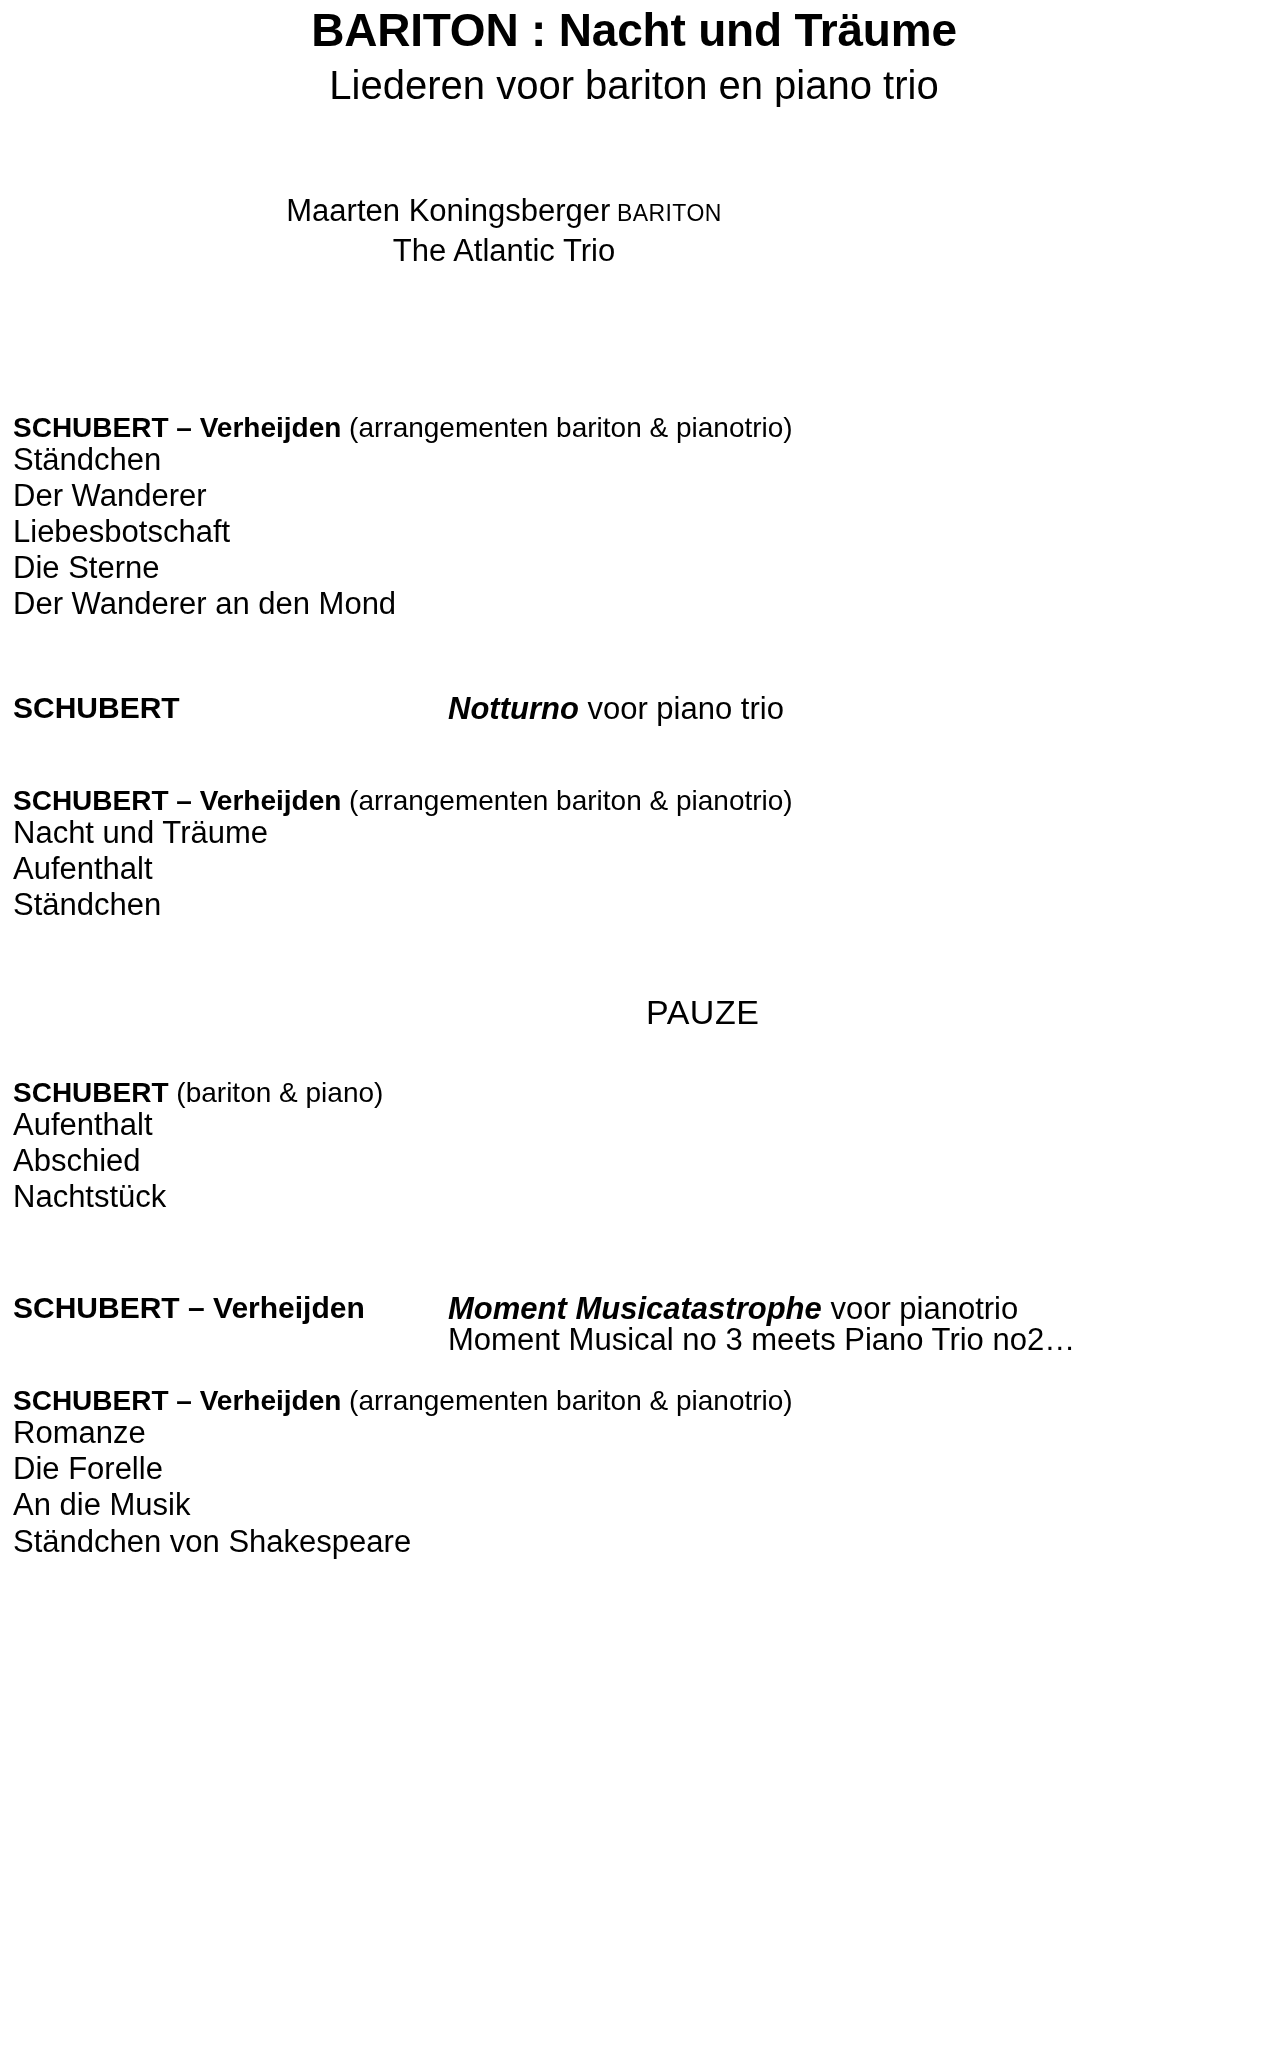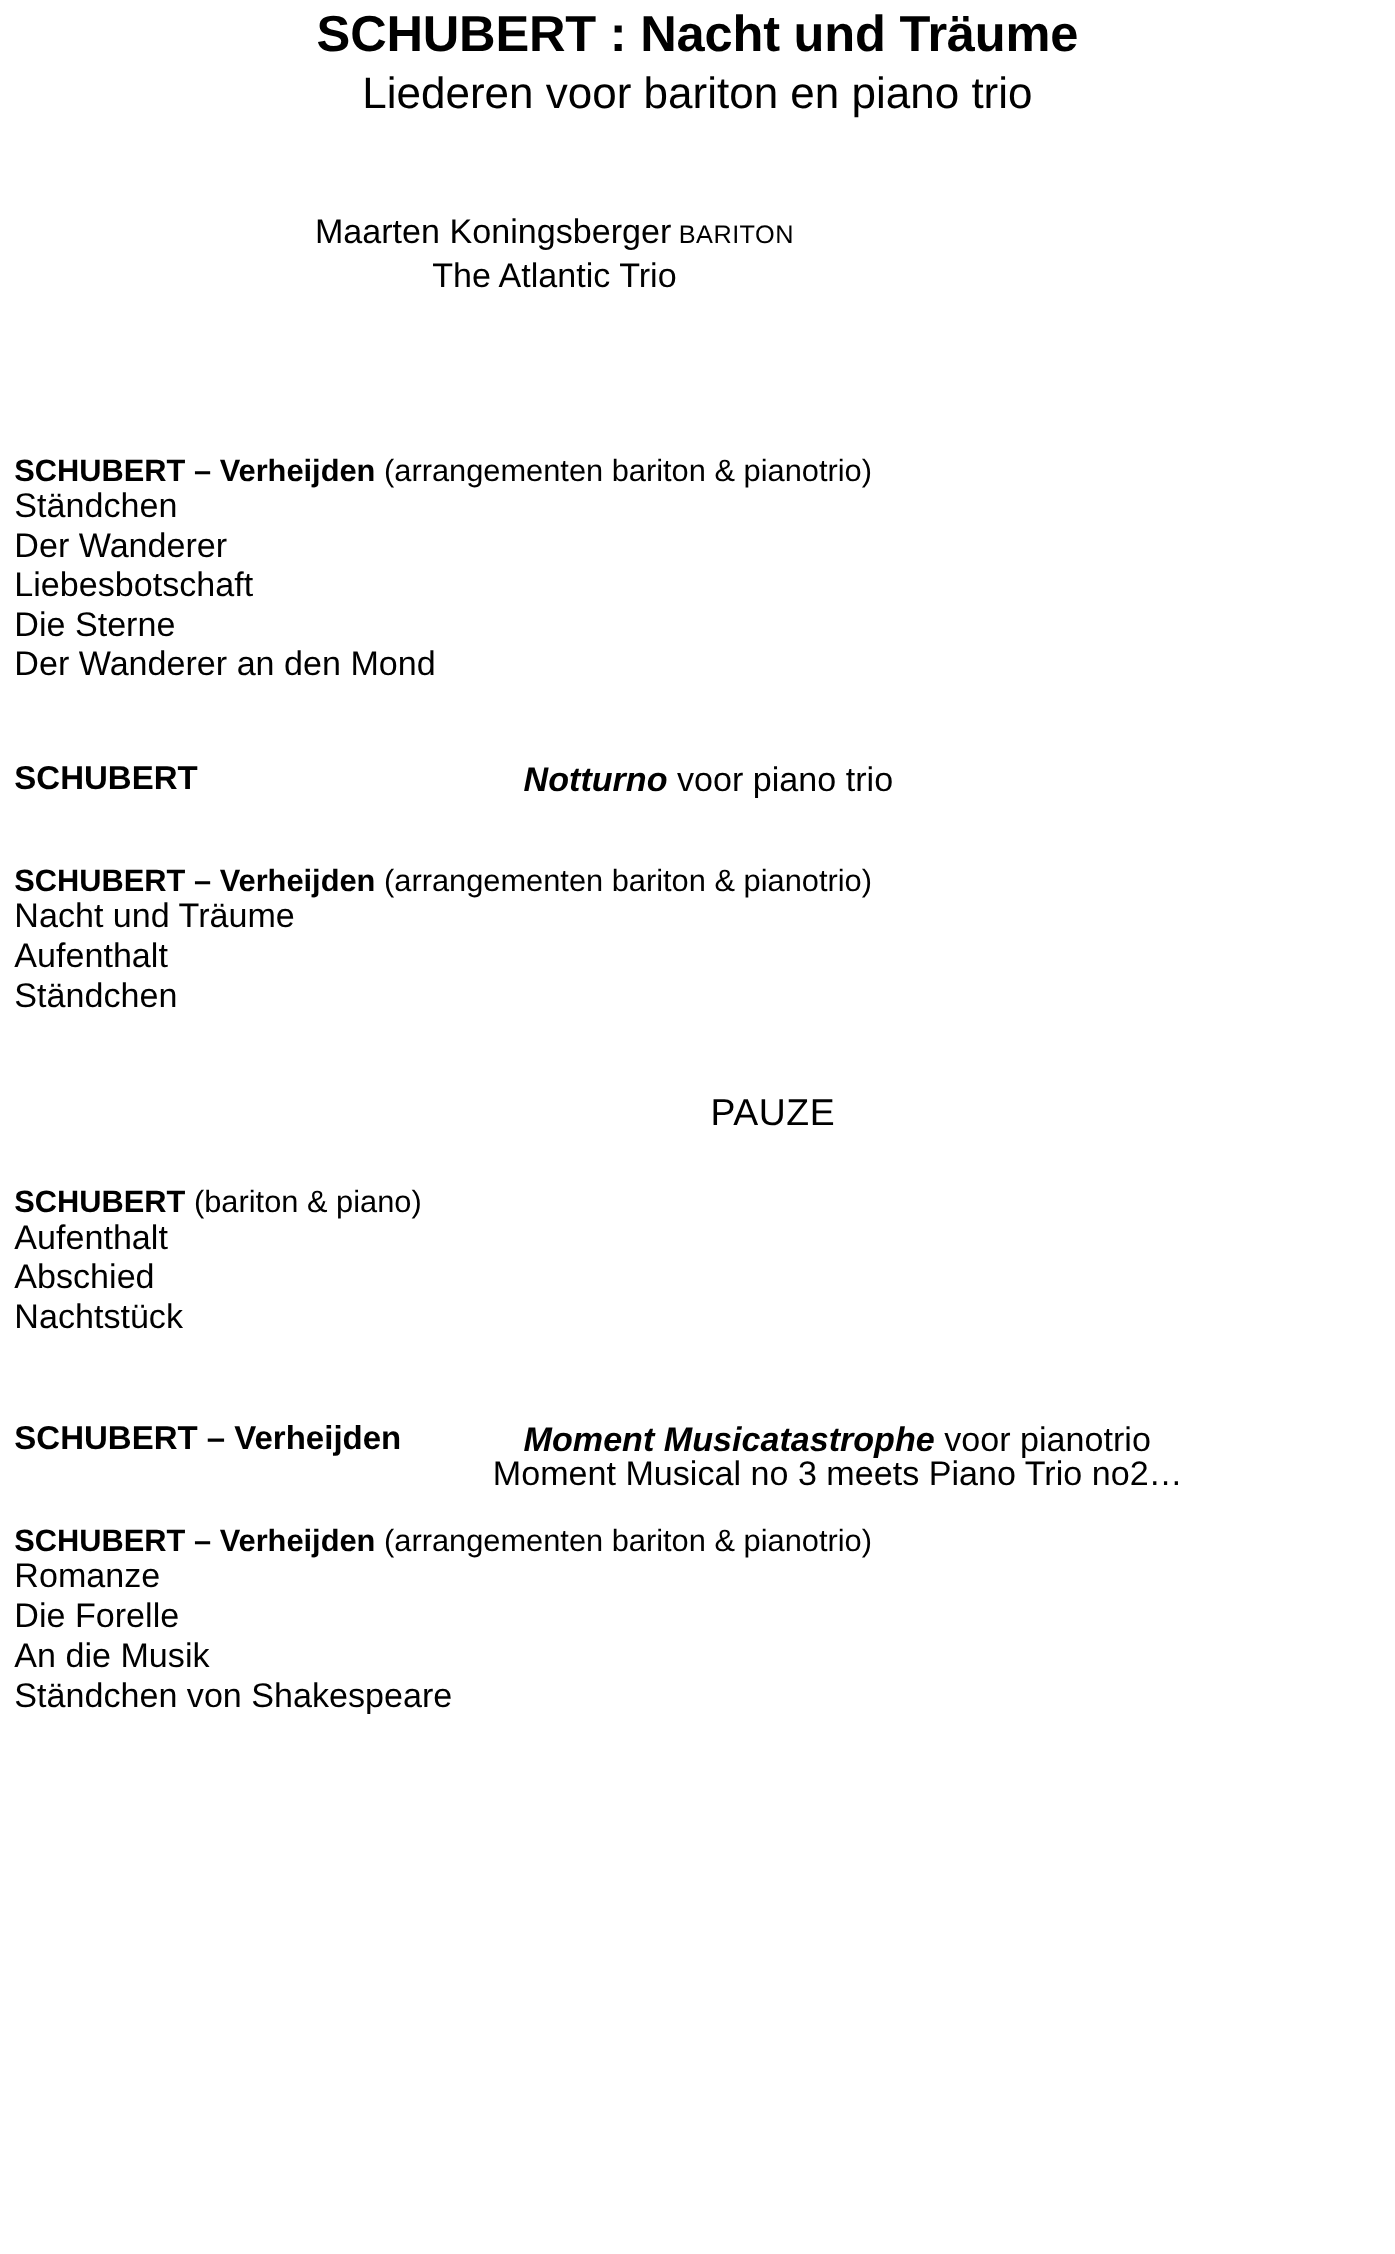--- a/index.html
+++ b/index.html
@@ -107,21 +107,20 @@
     font-weight: bold;
     line-height: 1.0;
   }
   .row .col-right {
     font-size: 31px;
     line-height: 1.0;
   }
   .work-title {
     font-weight: bold;
     font-style: italic;
-    margin-left: 28px;
   }
   .work-suffix {
     font-weight: normal;
     font-style: normal;
   }
   .work-sub {
     margin-left: 435px;
     font-size: 31px;
     line-height: 1.0;
     white-space: nowrap;
@@ -147,21 +146,21 @@
   .sp-after-pauze { height: 47px; }
   .sp-after-list-3 { height: 78px; }
   .sp-after-moment { height: 32px; }
 </style>
 </head>
 <body>
 
 <div class="page">
 
   <div class="header">
-    <div class="title">SCHUBERT : Nacht und Träume</div>
+    <div class="title">BARITON : Nacht und Träume</div>
     <div class="subtitle">Liederen voor bariton en piano trio</div>
   </div>
 
   <div class="performers">
     <div class="performer-line"><span>Maarten Koningsberger</span><span class="role">&nbsp;<span>BARITON</span></span></div>
     <div class="performer-line">The Atlantic Trio</div>
   </div>
 
   <div class="program">
 

